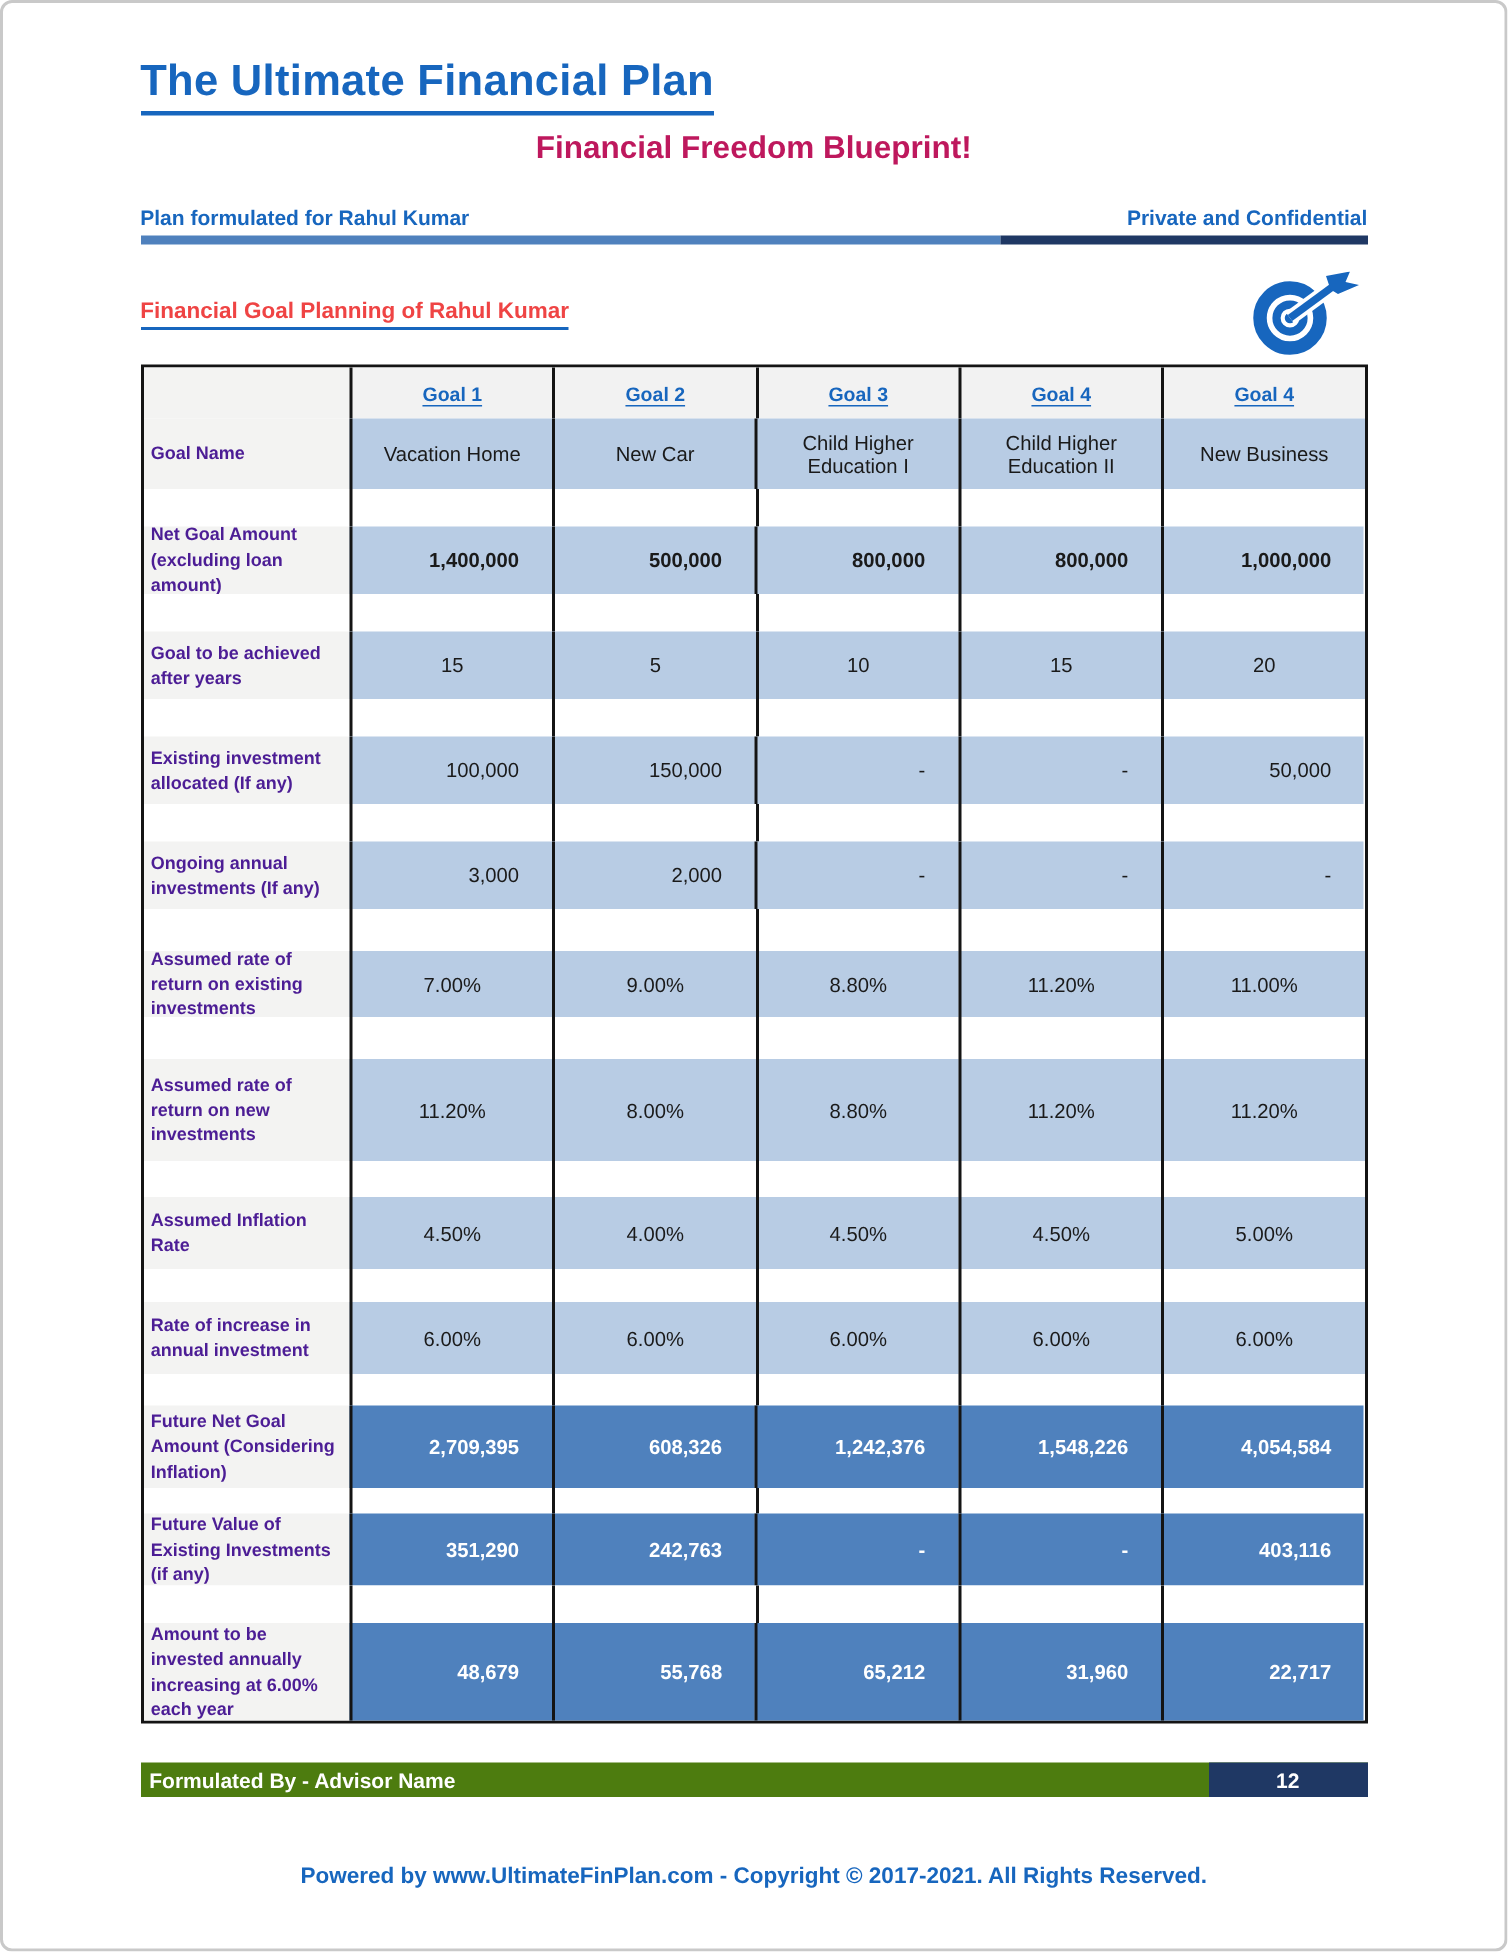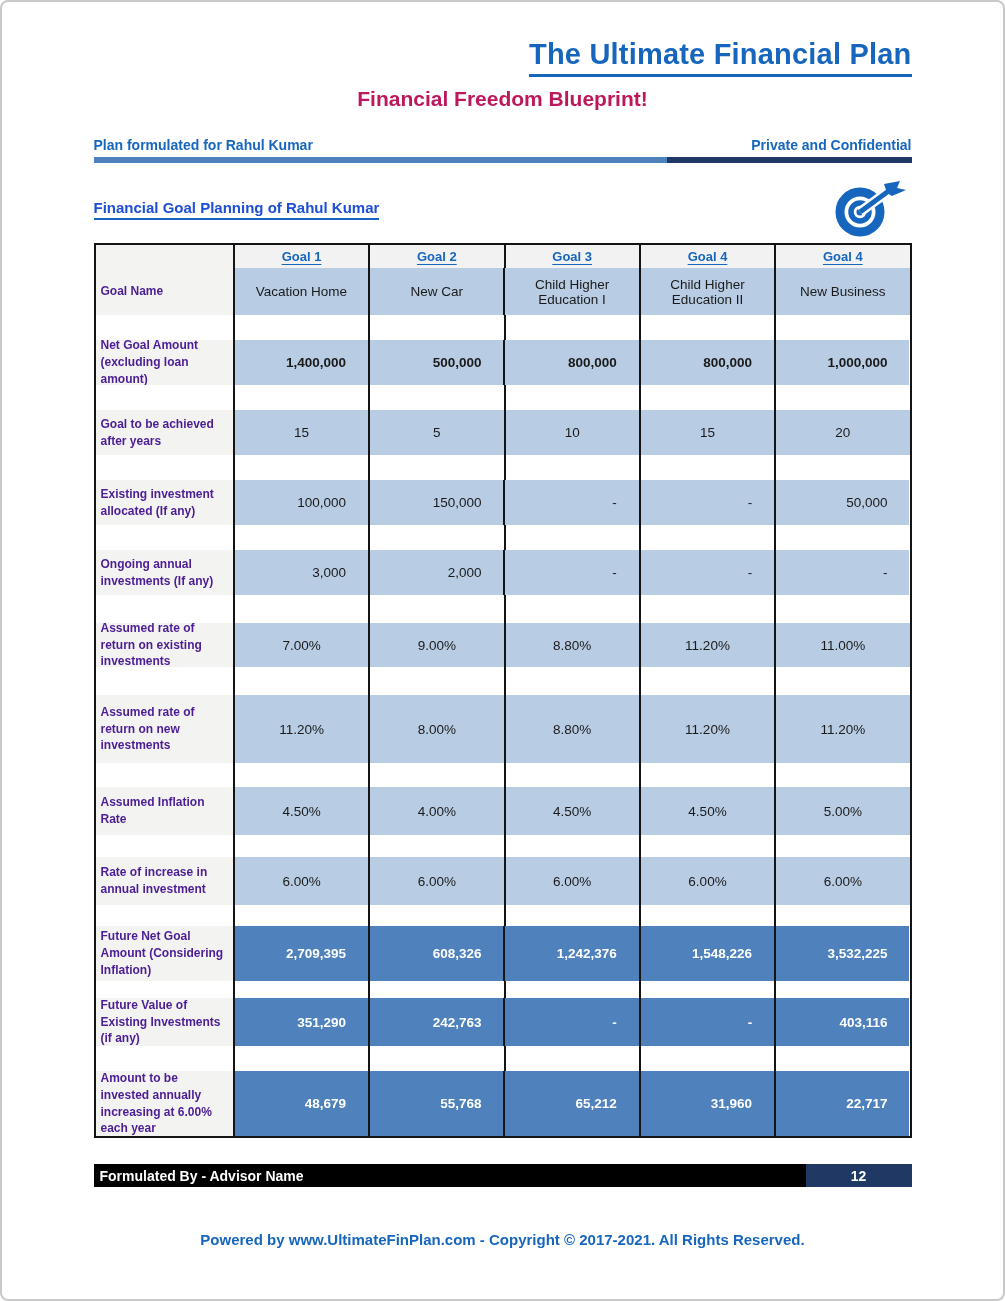--- a/index.html
+++ b/index.html
@@ -12,21 +12,21 @@
   .page {
     width:1005px; height:1301px;
     border:2px solid #c9c9c9;
     border-radius:8px;
     background:#ffffff;
     overflow:hidden;
   }
   .content { width:818px; margin:0 auto; }
 
   
-  .title-wrap { text-align:right; padding-top:36px;text-decoration:underline; }
+  .title-wrap { text-align:left; padding-top:36px;text-decoration:underline; }
   .title {
     display:inline-block;
     font-size:29px; font-weight:bold; color:#1766BE;
     border-bottom:3px solid #1766BE;
     padding-bottom:3px;
     letter-spacing:0.2px;
   }
   .subtitle-wrap { text-align:center; margin-top:10px; }
   .subtitle { font-size:21px; font-weight:bold; color:#be185d; }
 
@@ -37,36 +37,36 @@
   }
   .divider { display:flex; height:6px; margin-top:4px; }
   .divider .seg-light { width:573px; background:#4F81BD; }
   .divider .seg-dark  { width:245px; background:#1F3864; }
 
   .section-row {
     display:flex; justify-content:space-between; align-items:center;
     margin-top:18px; height:56px;
   }
   .section-heading {
-    font-size:15px; font-weight:bold; color:#1d4ed8;
+    font-size:15px; font-weight:bold; color:#ef4444;
     border-bottom:2px solid #1766BE; padding-bottom:2px;
   }
   .target-icon-box { width:88px; height:56px; }
 
   
   .goal-table { border:2px solid #141414; margin-top:6px; }
   .trow { display:flex; }
   .c {
     width:136px; border-left:2px solid #141414;
     display:flex; align-items:center;
     font-size:13.5px;
   }
   .c.lab { width:138px; border-left:none; }
 
-  .hrow .c { height:23px; justify-content:center;text-align:right; }
+  .hrow .c { height:34px; justify-content:center;text-align:right; }
   .hcell { background:#F2F2F2; }
   .goal-link {
     color:#1766BE; font-weight:bold; font-size:13px;
     text-decoration:underline; text-underline-offset:3px;
   }
   .corner { background:#ffffff; }
 
   .lab {
     background:#F3F3F2;
     color:#4c1d95; font-weight:bold; font-size:12px;
@@ -83,21 +83,21 @@
   .sp .lab { background:#ffffff; }
 
   .h47{height:47px}.h45{height:45px}.h62{height:44px}.h68{height:68px}
   .h48{height:48px}.h55{height:55px}.h65{height:65px}
   .s25{height:25px}.s28{height:28px}.s24{height:24px}.s22{height:22px}
   .s21{height:21px}.s17{height:17px}
 
   
   .footer-bar {
     display:flex; margin-top:26px; height:23px;
-    background:#000000; color:#ffffff; font-weight:bold; font-size:14px;
+    background:#4d7c0f; color:#ffffff; font-weight:bold; font-size:14px;
   }
   .footer-bar .advisor { flex:1; display:flex; align-items:center; padding-left:6px; }
   .footer-bar .pagebox {
     width:106px; background:#1F3864;
     display:flex; align-items:center; justify-content:center;
   }
   .bottom-note {
     margin-top:44px; text-align:center;
     font-size:15px; font-weight:bold; color:#1766BE;
   }
@@ -320,21 +320,21 @@
           <div class="c"></div>
           <div class="c"></div>
       </div>
 
       <div class="trow h55">
         <div class="c lab">Future Net Goal Amount (Considering Inflation)</div>
         <div class="c bg-dark ar">2,709,395</div>
         <div class="c bg-dark ar">608,326</div>
         <div class="c bg-dark ar">1,242,376</div>
         <div class="c bg-dark ar">1,548,226</div>
-        <div class="c bg-dark ar">3,532,225</div>
+        <div class="c bg-dark ar">4,054,584</div>
       </div>
 
       <div class="trow sp s17">
         <div class="c lab"></div>
           <div class="c"></div>
           <div class="c"></div>
           <div class="c"></div>
           <div class="c"></div>
           <div class="c"></div>
       </div>

